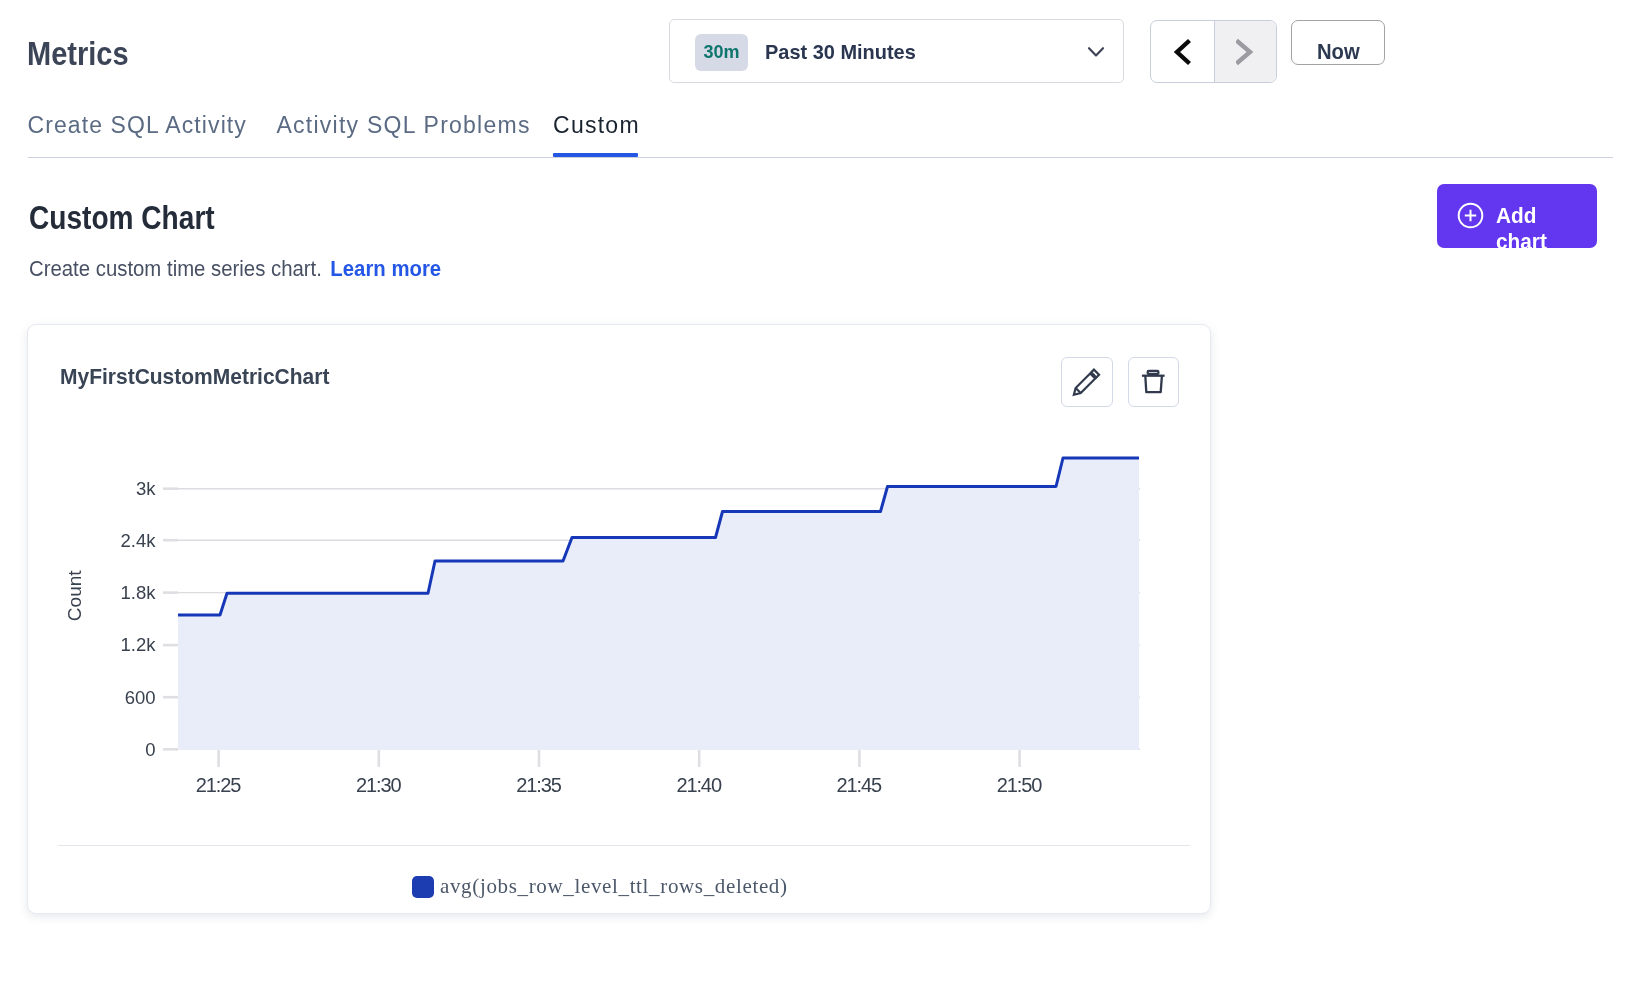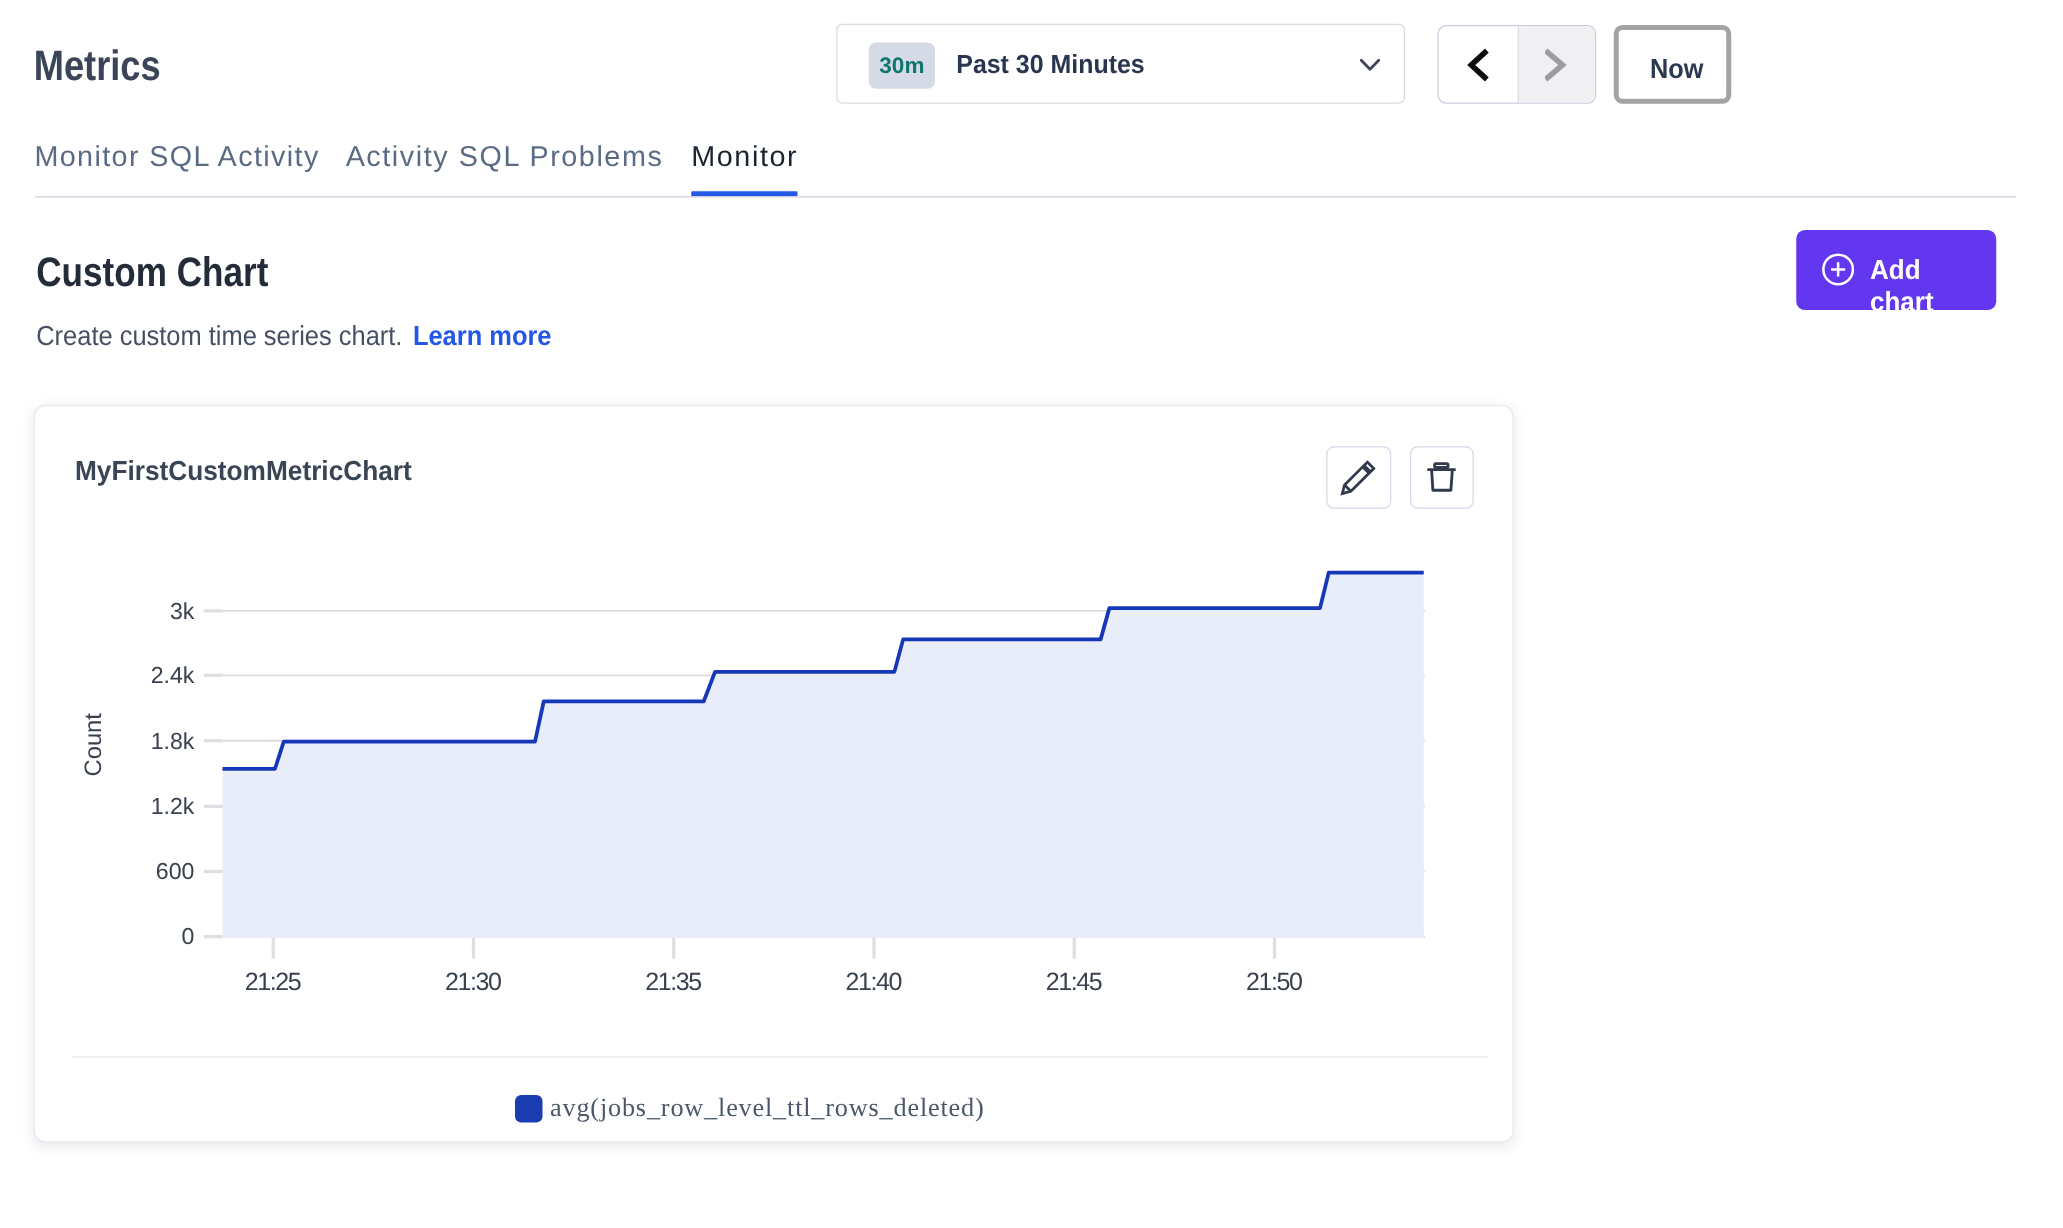--- a/index.html
+++ b/index.html
@@ -13,21 +13,21 @@
   .dd { left:669px; top:19px; width:455px; height:64px; border:1px solid #d9d9e0; border-radius:5px; background:#fff; }
   .dd .badge { position:absolute; left:25px; top:14px; width:53px; height:37px; background:#d6dae7; border-radius:6px; font-size:18px; font-weight:bold; color:#0f766e; line-height:37px; text-align:center; }
   .dd .lbl { position:absolute; left:95px; top:20px; font-size:21px; font-weight:bold; color:#2a3650; transform:scaleX(0.95); }
   .dd svg.car { position:absolute; left:417px; top:26px; }
 
   
   .arrows { left:1150px; top:20px; width:127px; height:63px; border:1px solid #c9cedd; border-radius:7px; background:#fff; display:flex; }
   .arrows .half { width:50%; height:100%; display:flex; align-items:center; justify-content:center; }
   .arrows .half.r { background:#f0f0f2; border-left:1px solid #c9cedd; border-radius:0 6px 6px 0; }
 
-  .nowbtn { left:1291px; top:20px; width:94px; height:63px; border:4px solid #a3a3a3; border-radius:7px; background:#fff; }
+  .nowbtn { left:1291px; top:20px; width:94px; height:45px; border:1px solid #a3a3a3; border-radius:7px; background:#fff; }
   .nowbtn span { position:absolute; left:24.5px; top:18px; font-size:22px; font-weight:bold; color:#2c3950; transform:scaleX(0.92); transform-origin:0 50%; display:inline-block; }
 
   
   .tab { top:112px; font-size:23px; color:#5b6b83; letter-spacing:1.1px; white-space:nowrap; }
   .tab.t1 { left:27.5px; }
   .tab.t2 { left:276.5px; letter-spacing:1.25px; }
   .tab.t3 { left:553px; color:#1a2330; letter-spacing:1.27px; }
   .tabbar { left:553px; top:153px; width:85px; height:4.3px; background:#2458e4; border-radius:1px; }
   .tabline { left:28px; top:157px; width:1585px; height:1px; background:#ccd0dc; }
 
@@ -72,23 +72,23 @@
       <svg width="19" height="28" viewBox="0 0 19 28" fill="none">
         <path d="M0.5 2.5 L14 14 L0.5 25.5" stroke="#9b9ba1" stroke-width="4.4"></path>
       </svg>
     </div>
   </div>
 
   <div class="abs nowbtn">
     <span>Now</span>
   </div>
 
-  <div class="abs tab t1">Monitor SQL Activity</div>
+  <div class="abs tab t1">Create SQL Activity</div>
   <div class="abs tab t2">Activity SQL Problems</div>
-  <div class="abs tab t3">Monitor</div>
+  <div class="abs tab t3">Custom</div>
   <div class="abs tabbar"></div>
   <div class="abs tabline"></div>
 
   <div class="abs h2 sx">Custom Chart</div>
   <div class="abs sub sx">Create custom time series chart. <a style="margin-left:3px;">Learn more</a></div>
 
   <div class="abs addbtn">
     <svg width="27" height="27" viewBox="0 0 27 27" fill="none">
       <circle cx="13.5" cy="13.5" r="11.8" stroke="#fff" stroke-width="2"></circle>
       <path d="M13.5 7.8 V19.2 M7.8 13.5 H19.2" stroke="#fff" stroke-width="2"></path>

